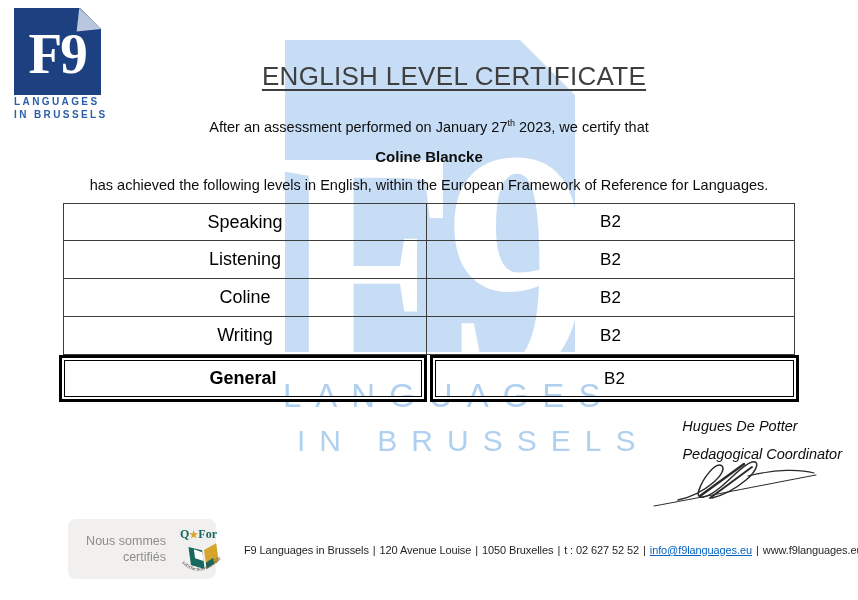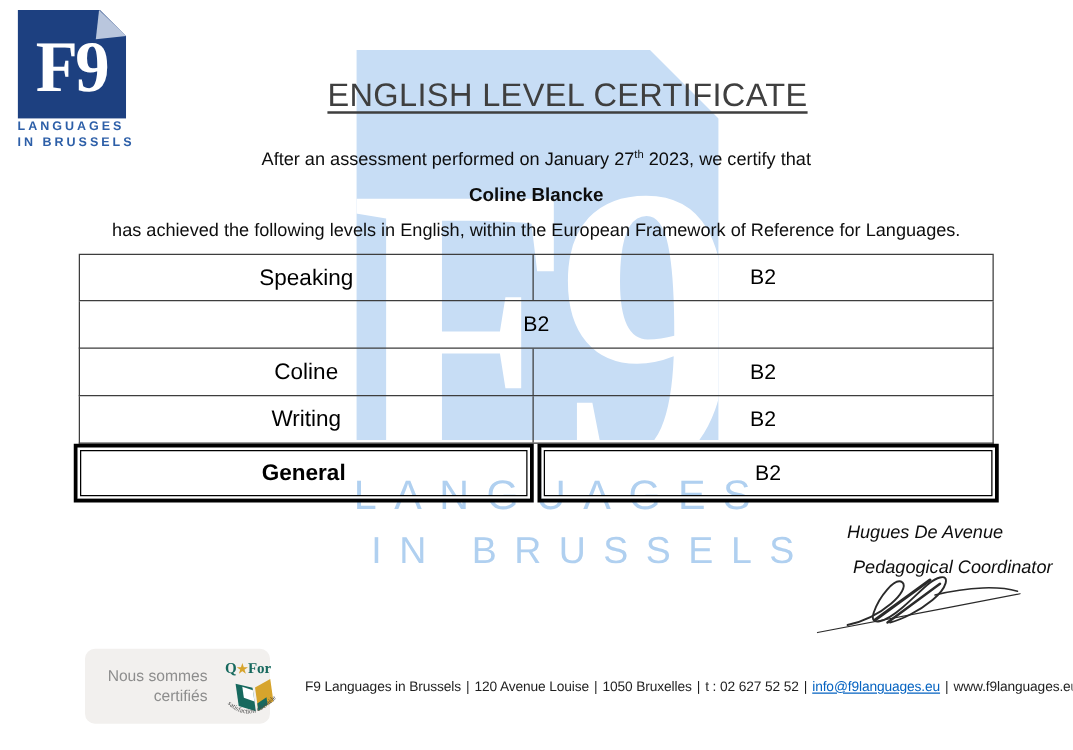--- a/index.html
+++ b/index.html
@@ -120,37 +120,38 @@
   <div class="center-line student">Coline Blancke</div>
 
   <div class="center-line statement">has achieved the following levels in English, within the European Framework of Reference for Languages.</div>
 
   <div class="cert-table">
     <div class="trow first">
       <div class="tcell-l">Speaking</div>
       <div class="tcell-r">B2</div>
     </div>
     <div class="trow">
+      <div class="tcell-l">Listening</div>
       <div class="tcell-r">B2</div>
     </div>
     <div class="trow">
       <div class="tcell-l">Coline</div>
       <div class="tcell-r">B2</div>
     </div>
     <div class="trow">
       <div class="tcell-l">Writing</div>
       <div class="tcell-r">B2</div>
     </div>
     <div class="trow-general">
       <div class="gcell gcell-l">General</div>
       <div class="gcell gcell-r">B2</div>
     </div>
   </div>
 
-  <div class="sign-name">Hugues De Avenue</div>
+  <div class="sign-name">Hugues De Potter</div>
   <div class="sign-role">Pedagogical Coordinator</div>
   <svg class="sign-svg" width="175" height="58" viewBox="0 0 175 58">
     <g fill="none" stroke="#2a2a2a" stroke-linecap="round">
       <path d="M6,54 C45,47 115,33 168,23" stroke-width="1"></path>
       <path d="M30,48 C58,42 80,20 74,14 C68,9 55,26 51,38 C47,50 60,46 74,34 C88,22 96,12 104,10 C112,8 110,18 98,28 C86,38 72,44 64,46" stroke-width="1.5"></path>
       <path d="M52,44 L96,12" stroke-width="2.4"></path>
       <path d="M62,46 L104,15" stroke-width="2"></path>
       <path d="M100,24 C128,17 152,17 166,21" stroke-width="1.2"></path>
     </g>
   </svg>

